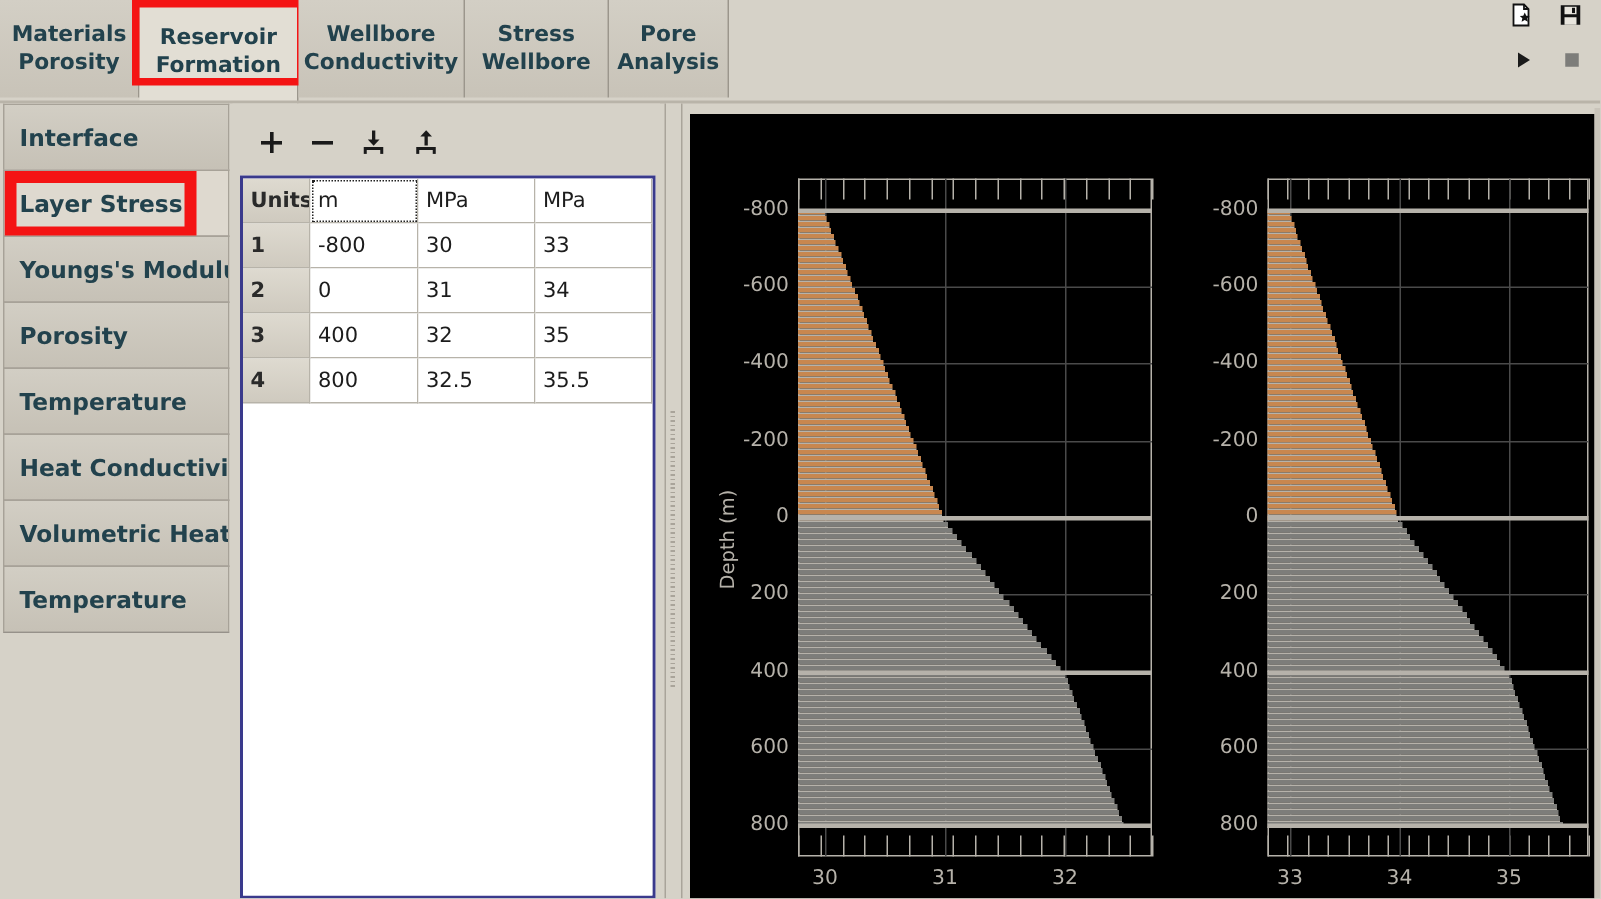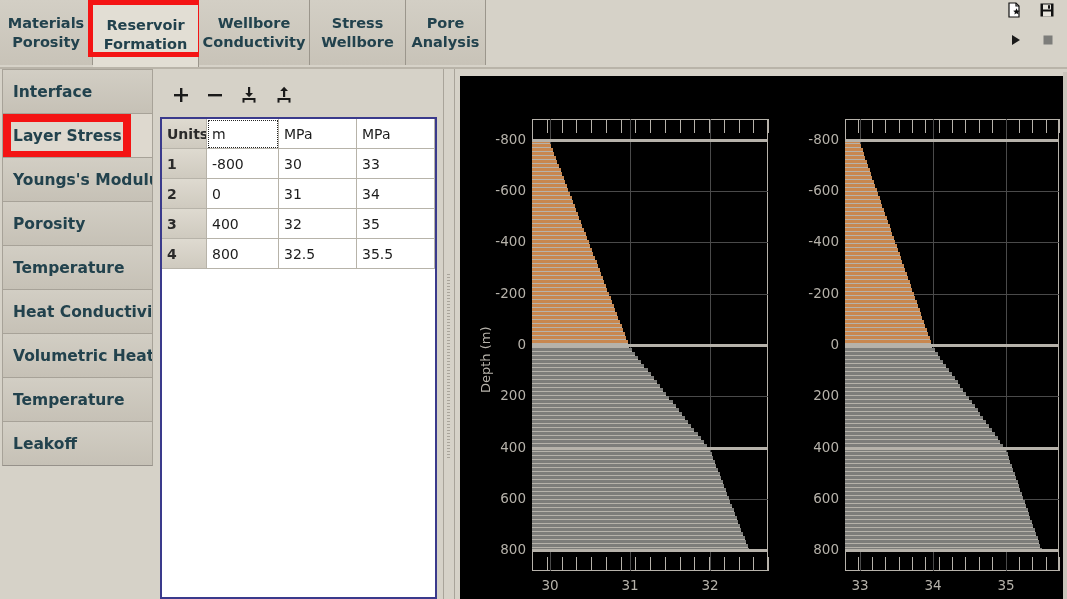--- a/index.html
+++ b/index.html
@@ -221,23 +221,20 @@
         <span>Temperature</span>
       </div>
       <div class="side-item">
         <span>Heat Conductivity</span>
       </div>
       <div class="side-item">
         <span>Volumetric Heat C</span>
       </div>
       <div class="side-item">
         <span>Temperature</span>
-      </div>
-      <div class="side-item">
-        <span>Leakoff</span>
       </div>
     </div>
 
   <div class="tablepane">
     <div class="tbl-toolbar">
       <div class="tbtn tb-add">
         <svg width="20" height="20" viewBox="0 0 20 20">
           <rect x="9" y="3" width="2.4" height="14" fill="#1a1a1a"></rect>
           <rect x="3" y="9" width="14" height="2.4" fill="#1a1a1a"></rect>
         </svg>

